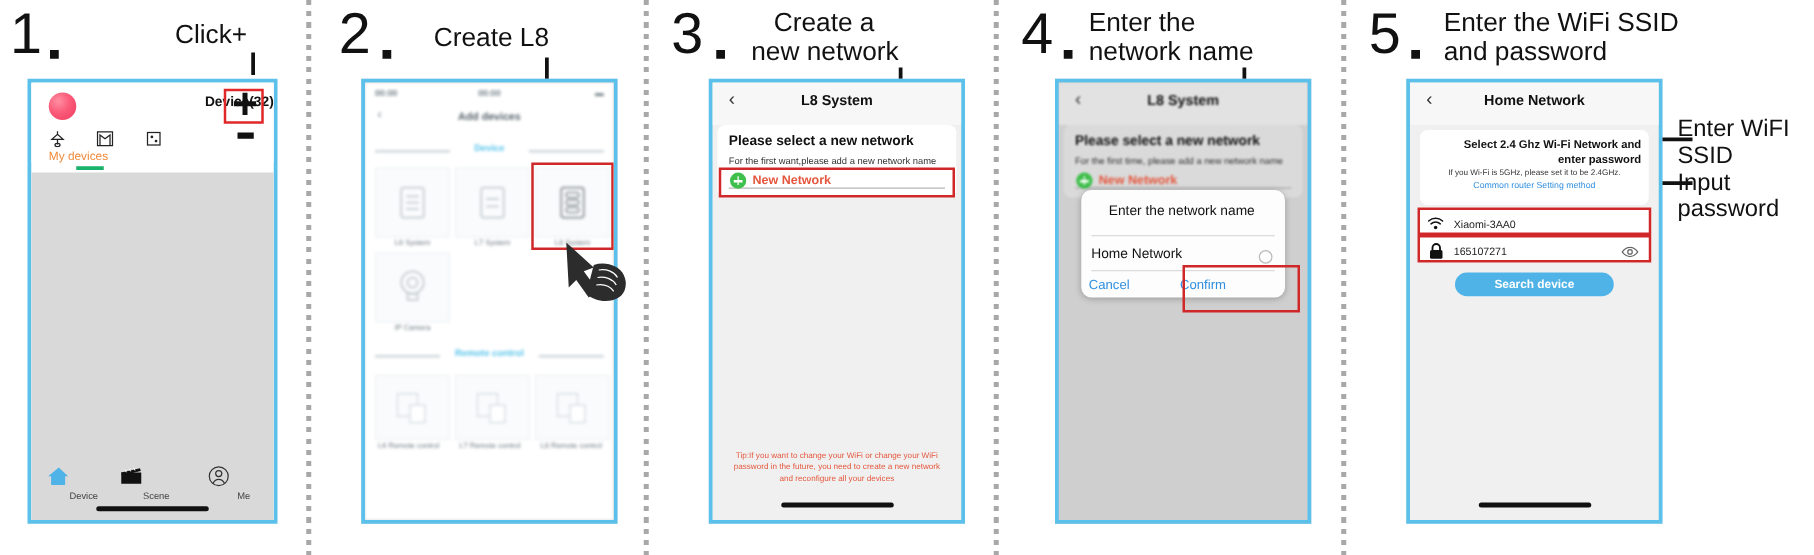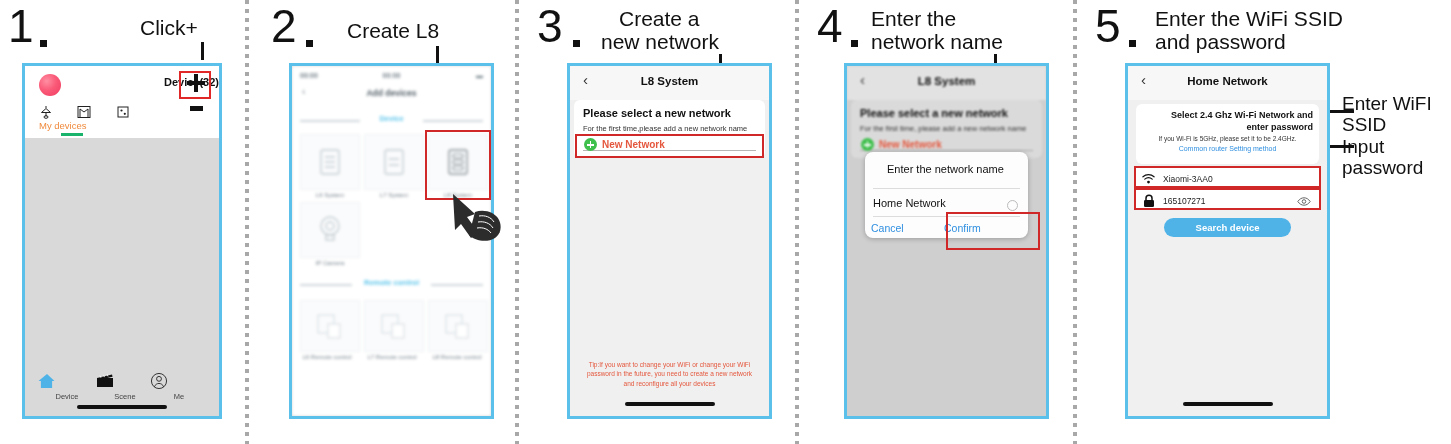--- a/index.html
+++ b/index.html
@@ -158,21 +158,21 @@
       <div class="tab" style="left:70px;">
         <span>
           <svg width="20" height="18" viewBox="0 0 20 18">
               <rect x="2" y="6" width="16" height="9" fill="#111"></rect>
               <path d="M2 6 17 2.5l.6 2.3L2.6 8.3z" fill="#111"></path>
               <path d="M5 3.6l1 2.2M8.5 2.9l1 2.2M12 2.2l1 2.2" stroke="#fff" stroke-width=".8"></path>
             </svg>
         </span>
         <div class="lbl">Scene</div>
       </div>
-      <div class="tab" style="left:124px;text-align:center;">
+      <div class="tab" style="left:140px;text-align:center;">
         <span>
           <svg width="20" height="18" viewBox="0 0 20 20">
               <circle cx="10" cy="10" r="8.4" stroke="#333" stroke-width="1.1" fill="none"></circle>
               <circle cx="10" cy="7.6" r="2.7" stroke="#333" stroke-width="1.1" fill="none"></circle>
               <path d="M4.8 16.6c1-2.6 3-3.9 5.2-3.9s4.2 1.3 5.2 3.9" stroke="#333" stroke-width="1.1" fill="none"></path>
             </svg>
         </span>
         <div class="lbl">Me</div>
       </div>
       <div class="homebar"></div>
@@ -285,21 +285,21 @@
   <div class="steptitle" style="left:82px;top:30px;">new network</div>
   <div class="pointer-line" style="left:200px;top:54px;width:3px;height:84px;"></div>
 
   <div class="phone phone-white" style="left:48px;top:63px;width:205px;height:356px;background:#f0f0f0;">
     <div class="ph-nav">
       <div class="bk">‹</div>
       <div class="ttl">L8 System</div>
     </div>
     <div class="card-white" style="left:4px;right:4px;top:34px;height:58px;">
       <div class="hdr1" style="position:absolute;left:9px;top:7px;">Please select a new network</div>
-      <div class="hdr2" style="position:absolute;left:9px;top:24px;">For the first time,please add a new network name</div>
+      <div class="hdr2" style="position:absolute;left:9px;top:24px;">For the first want,please add a new network name</div>
       <div style="position:absolute;left:9px;right:9px;top:50px;height:1px;background:#b6b6b6;"></div>
     </div>
     <div class="newnet-box" style="left:5px;right:5px;top:68px;height:24px;"></div>
     <div class="row" style="position:absolute;left:14px;top:72px;">
       <span class="plus-circle"></span>
       <span class="newnet-txt">New Network</span>
     </div>
     <div class="tiptext" style="left:12px;right:12px;bottom:28px;">Tip:If you want to change your WiFi or change your WiFi password in the future, you need to create a new network and reconfigure all your devices</div>
     <div class="hbar" style="bottom:10px;"></div>
   </div>

